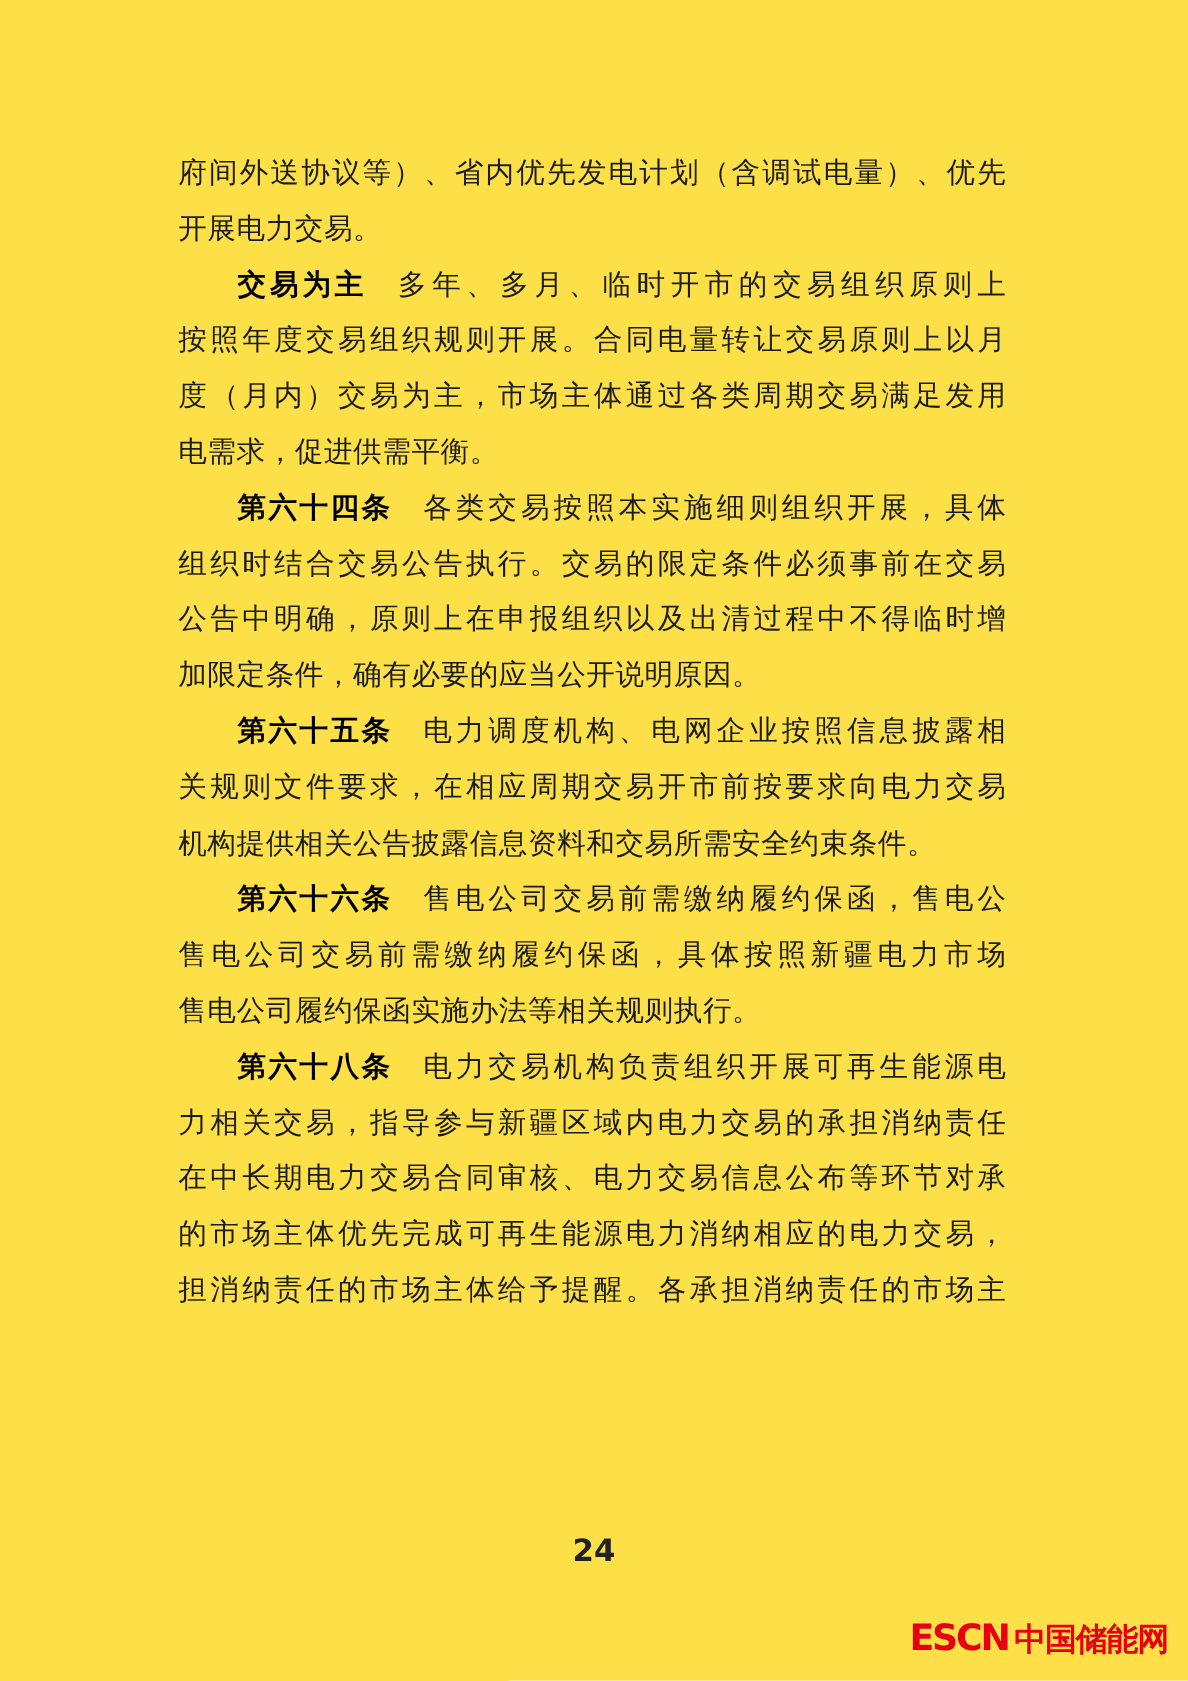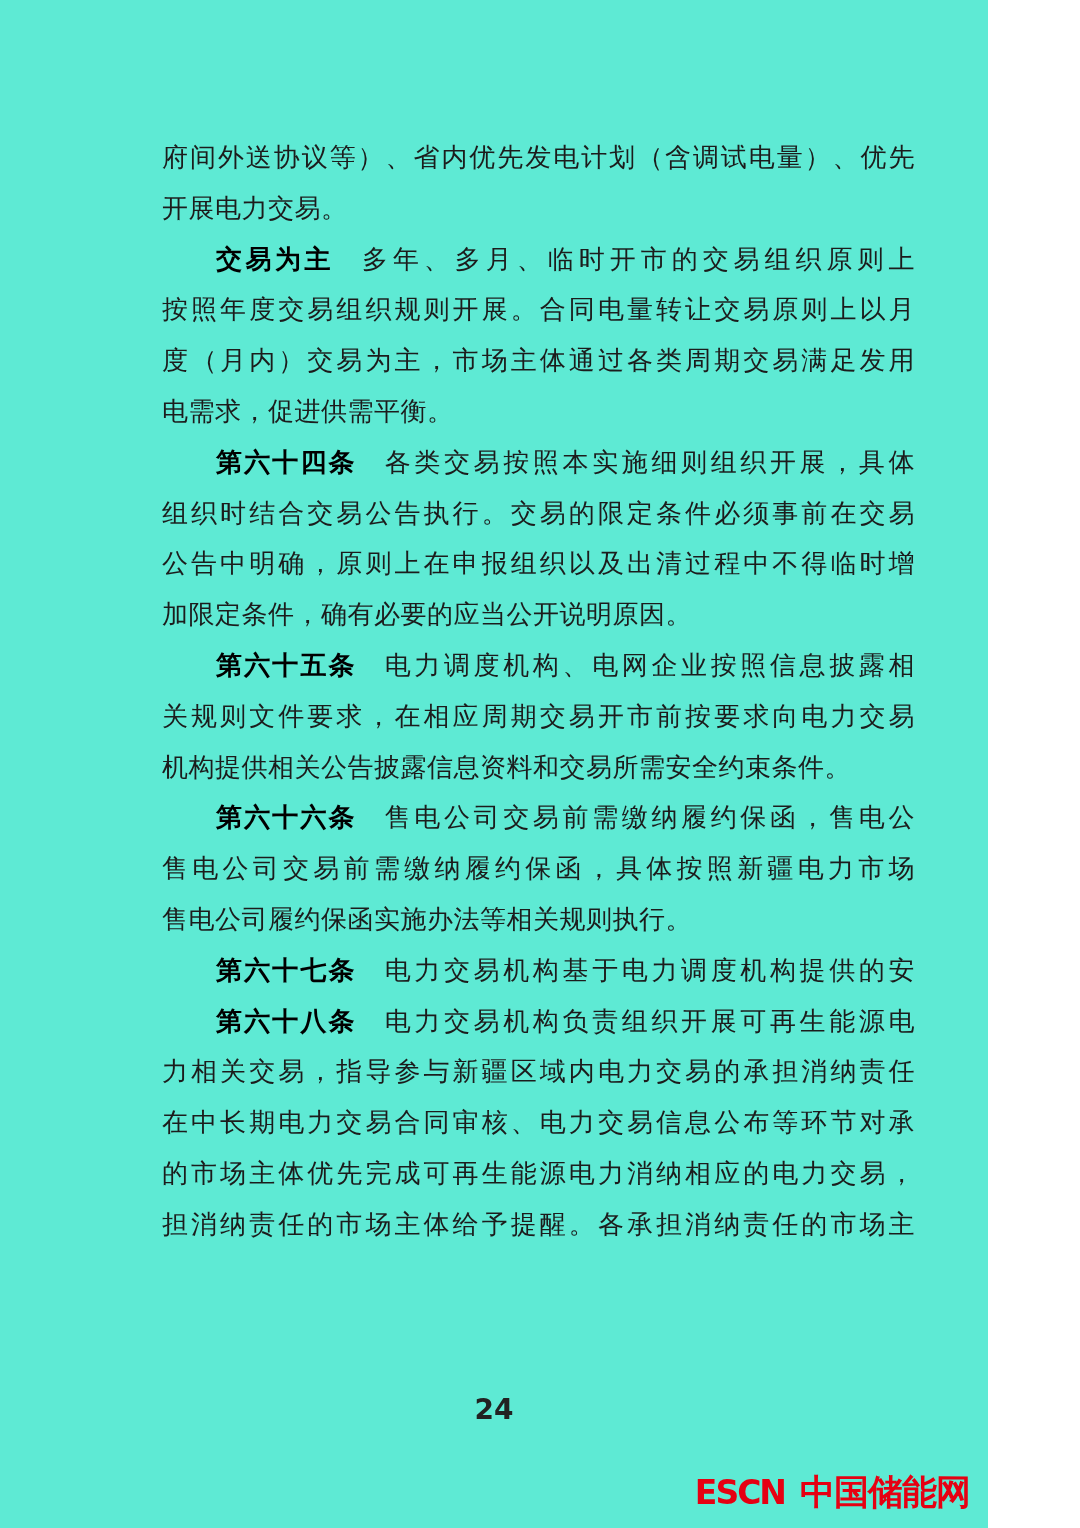--- a/index.html
+++ b/index.html
@@ -1,20 +1,20 @@
 <!DOCTYPE html>
 <html><head>
 <meta charset="utf-8">
 <style>
   html,body{margin:0;padding:0;background:#ffffff;}
   .page{
     position:relative;
-    width:988px;
+    width:1080px;
     height:1528px;
-    background:#5eead4;
+    background:#fde047;
     overflow:hidden;
     font-family:"DejaVu Serif", serif;
   }
   .text-block{
     position:absolute;
     left:162px;
     top:132px;
     width:753px;
   }
   .line{
@@ -64,22 +64,22 @@
   }
   .logo-latin{
     font-family:"DejaVu Sans", sans-serif;
     font-weight:800;
     font-size:33px;
     letter-spacing:-2px;
   }
   .logo-cjk{
     font-family:"DejaVu Sans", sans-serif;
     font-weight:700;
-    font-size:35px;
-    margin-left:15px;
+    font-size:29px;
+    margin-left:5px;
     letter-spacing:-1px;
   }
 </style>
 </head>
 <body>
 
 <div class="page">
 
   <div class="text-block">
       <div class="line">府间外送协议等）、省内优先发电计划（含调试电量）、优先</div>
@@ -91,21 +91,20 @@
       <div class="line indent"><span class="head">第六十四条</span>各类交易按照本实施细则组织开展，具体</div>
       <div class="line">组织时结合交易公告执行。交易的限定条件必须事前在交易</div>
       <div class="line">公告中明确，原则上在申报组织以及出清过程中不得临时增</div>
       <div class="line short">加限定条件，确有必要的应当公开说明原因。</div>
       <div class="line indent"><span class="head">第六十五条</span>电力调度机构、电网企业按照信息披露相</div>
       <div class="line">关规则文件要求，在相应周期交易开市前按要求向电力交易</div>
       <div class="line short">机构提供相关公告披露信息资料和交易所需安全约束条件。</div>
       <div class="line indent"><span class="head">第六十六条</span>售电公司交易前需缴纳履约保函，售电公</div>
       <div class="line">售电公司交易前需缴纳履约保函，具体按照新疆电力市场</div>
       <div class="line short">售电公司履约保函实施办法等相关规则执行。</div>
-      <div class="line indent"><span class="head">第六十七条</span>电力交易机构基于电力调度机构提供的安</div>
       <div class="line indent"><span class="head">第六十八条</span>电力交易机构负责组织开展可再生能源电</div>
       <div class="line">力相关交易，指导参与新疆区域内电力交易的承担消纳责任</div>
       <div class="line">在中长期电力交易合同审核、电力交易信息公布等环节对承</div>
       <div class="line">的市场主体优先完成可再生能源电力消纳相应的电力交易，</div>
       <div class="line">担消纳责任的市场主体给予提醒。各承担消纳责任的市场主</div>
     </div>
 
   <div class="page-number">24</div>
 
   <div class="logo" style="color: rgb(230, 0, 18);">

